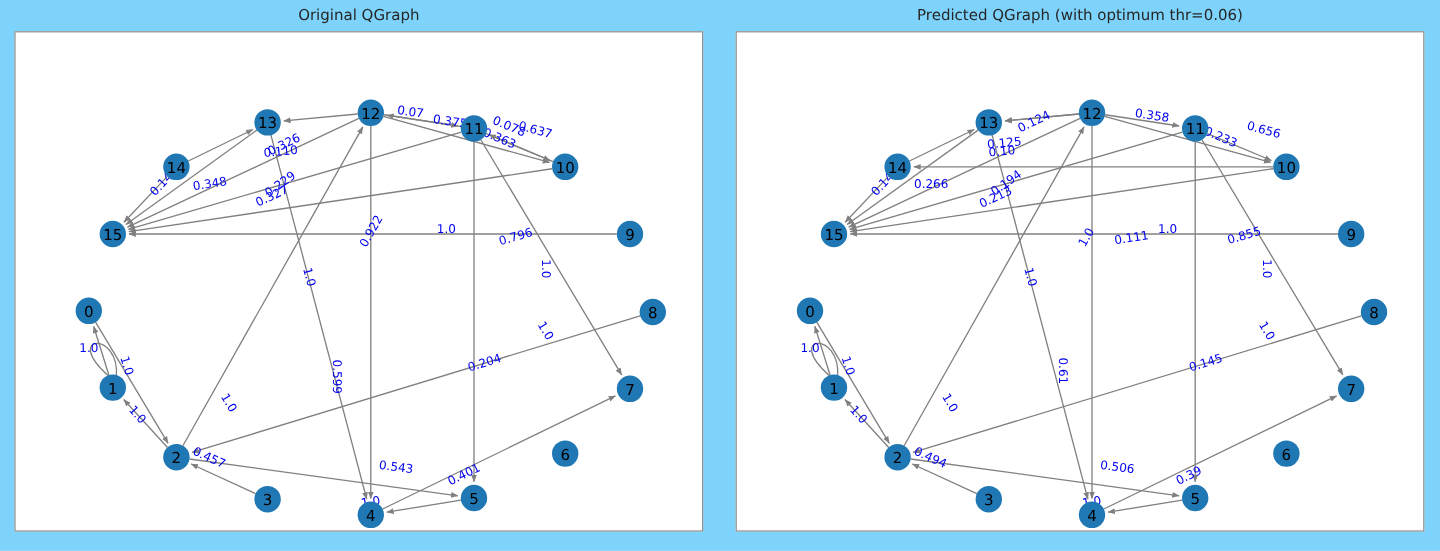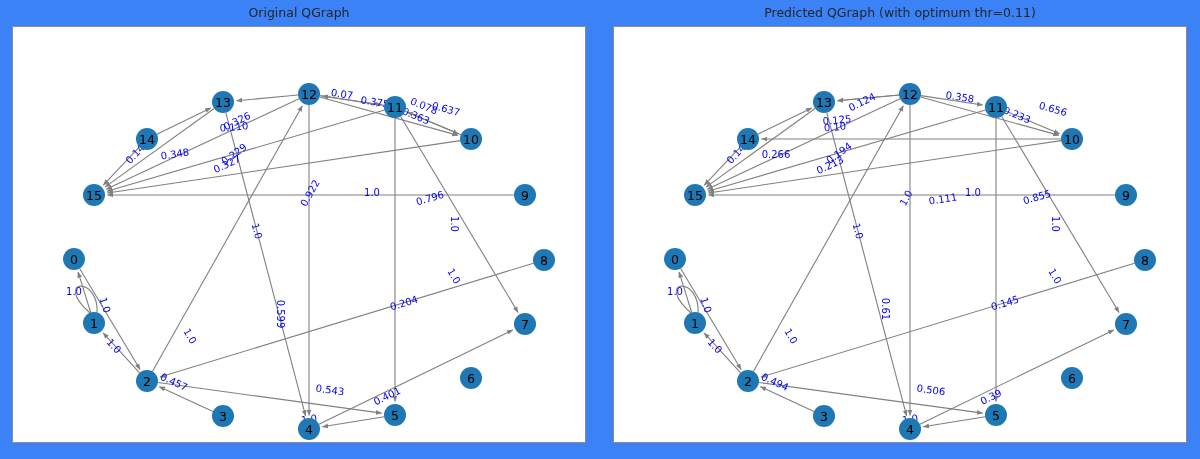--- a/index.html
+++ b/index.html
@@ -5,21 +5,21 @@
   html,body{margin:0;padding:0;}
   body{
     width:1200px;height:459px;
     background:#ffffff;
     font-family:"DejaVu Sans","Liberation Sans",sans-serif;
     overflow:hidden;
   }
   .figure{
     position:relative;
     width:1200px;height:459px;
-    background:#3b82f6;
+    background:#7dd3fc;
   }
   .panel{
     position:absolute;
     top:26px;
     width:574px;height:417px;
   }
   .panel.left{left:12px;}
   .panel.right{left:613px;}
   .panel-frame{
     position:absolute;inset:0;
@@ -199,21 +199,21 @@
           <g>
             <circle cx="82" cy="169" r="11" class="node-circle"></circle>
             <text x="82" y="169.5" class="node-label">15</text>
           </g>
         </g>
       </svg>
   </div>
 
   <div class="panel right">
     <div class="panel-frame"></div>
-    <div class="panel-title">Predicted QGraph (with optimum thr=0.11)</div>
+    <div class="panel-title">Predicted QGraph (with optimum thr=0.06)</div>
     <svg class="graph" id="graph-right" viewBox="0 0 574 417">
         <defs>
           <marker id="graph-right-arrow" viewBox="0 0 10 10" refX="9.5" refY="5" markerWidth="5.5" markerHeight="5.5" orient="auto-start-reverse">
             <path d="M 0 1 L 10 5 L 0 9 z" fill="#808080"></path>
           </marker>
         </defs>
         <g>
           <path d="M 78 287 C 40 253, 88 249, 85 288 Z" class="edge"></path>
           <line x1="78.71897507550459" y1="286.50072024161466" x2="66.02671240733528" y2="245.8854797034729" class="edge" marker-end="url(#graph-right-arrow)"></line>
           <line x1="127.57971790126865" y1="346.87969128818077" x2="91.10670984844302" y2="306.96583341905085" class="edge" marker-end="url(#graph-right-arrow)"></line>

